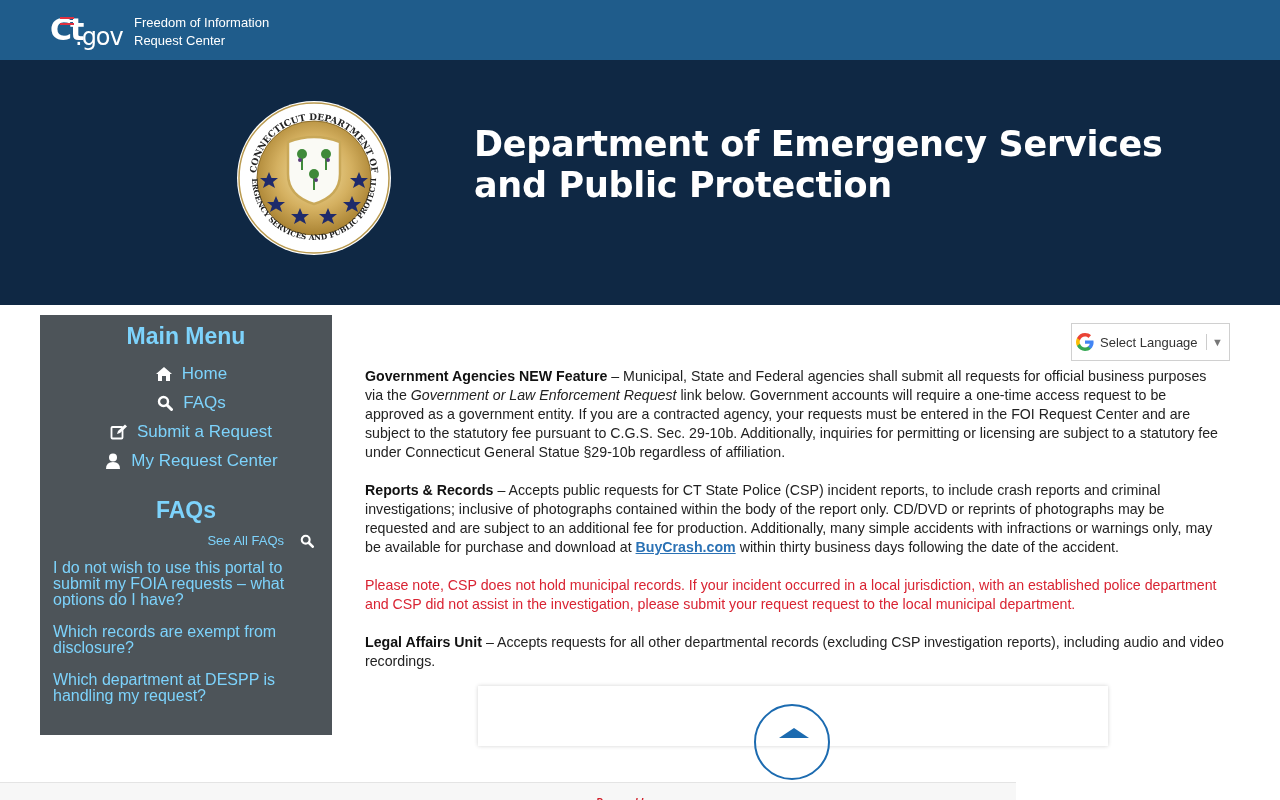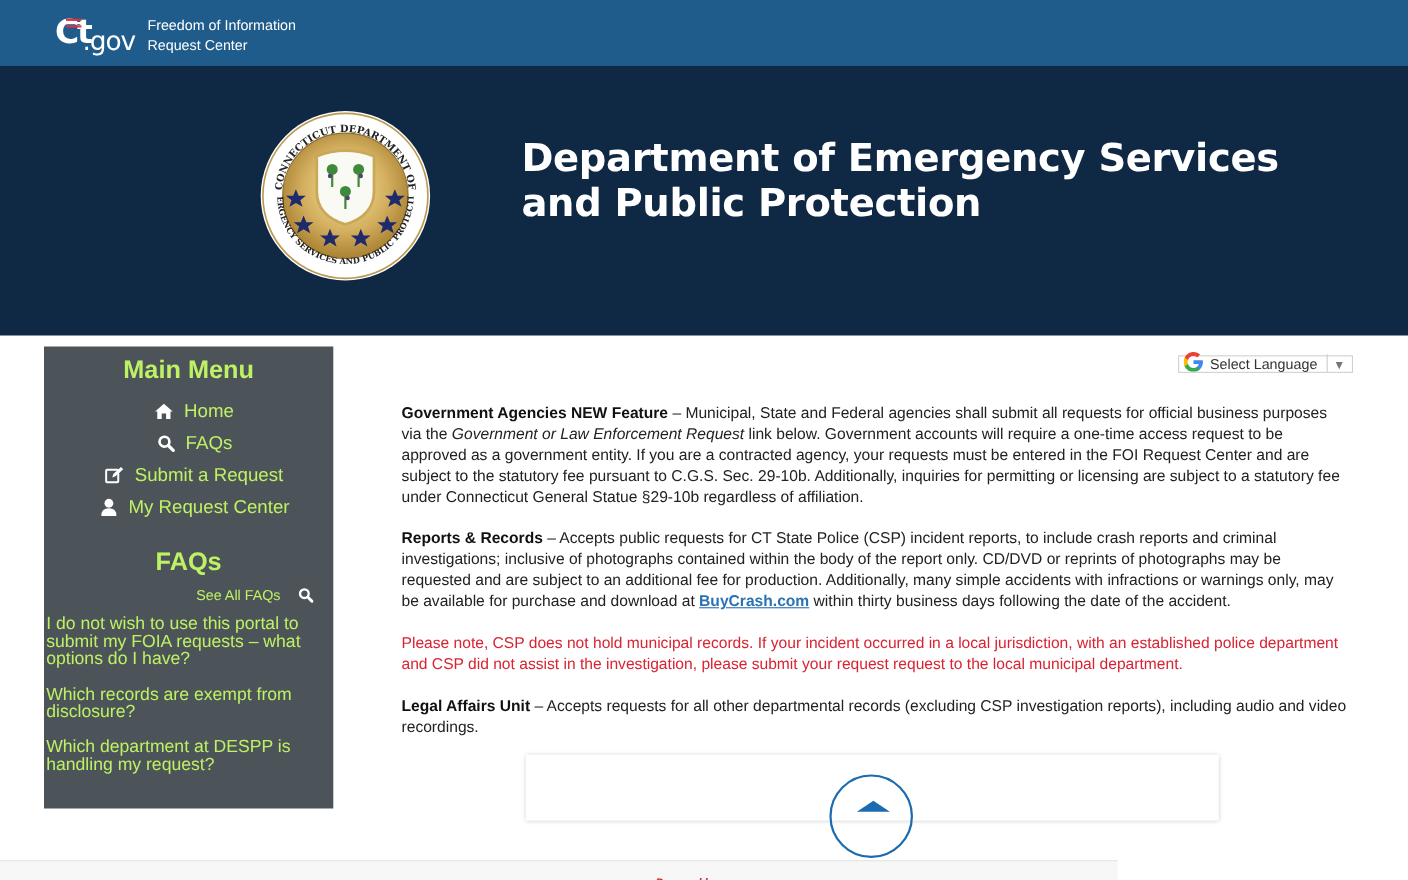--- a/index.html
+++ b/index.html
@@ -11,32 +11,32 @@
   .ct-logo .gov { position: absolute; left: 25px; top: 9px; font-family: "DejaVu Sans", sans-serif; font-size: 24px; letter-spacing: -1px; line-height: 30px; }
   .ct-logo .flag { position: absolute; left: 10px; top: 4px; width: 14px; height: 8px; }
   .ct-logo .flag i { display: block; height: 2px; background: #e03040; margin-bottom: 1px; }
   .ct-logo .flag i:nth-child(2) { background: #fff; }
   .site-title { position: absolute; left: 122px; top: 14px; color: #fff; font-weight: normal; font-size: 13px; line-height: 18px; margin-left: 12px; }
 
   .banner { position: absolute; left: 0; top: 60px; width: 1280px; height: 245px; background: #0f2844; }
   .seal { position: absolute; left: 236px; top: 100px; width: 156px; height: 156px; }
   .dept-title { position: absolute; left: 474px; top: 124px; color: #fff; font-family: "DejaVu Sans", sans-serif; font-size: 35px; font-weight: bold; line-height: 41px; letter-spacing: -0.3px; }
 
-  .sidebar { position: absolute; left: 40px; top: 315px; width: 263px; height: 420px; background: #4d5459; color: #bef264; overflow: hidden; }
+  .sidebar { position: absolute; left: 40px; top: 315px; width: 292px; height: 420px; background: #4d5459; color: #7dd3fc; overflow: hidden; }
   .sidebar h2 { text-align: center; font-size: 23px; font-weight: bold; margin-top: 8px; line-height: 26px; }
   .menu { list-style: none; margin-top: 10px; }
   .menu li { height: 29px; display: flex; align-items: center; padding-left: 10px; font-size: 17px; cursor: pointer; justify-content: center; }
   .menu li .ic { width: 18px; height: 18px; margin-right: 9px; display: inline-flex; align-items: center; justify-content: center; }
   .faq-title { text-align: center; font-size: 23px; font-weight: bold; margin-top: 22px; line-height: 26px; }
   .see-all { text-align: right; padding-right: 18px; font-size: 13px; margin-top: 10px; display: flex; justify-content: flex-end; align-items: center; gap: 12px; }
   .see-all svg { margin-left: 4px; }
-  .faq-list { list-style: none; margin-top: 12px; padding-left: 2px; padding-right: 14px; }
+  .faq-list { list-style: none; margin-top: 12px; padding-left: 13px; padding-right: 14px; }
   .faq-list li { font-size: 16px; line-height: 16px; margin-bottom: 16px; cursor: pointer; }
 
-  .lang { position: absolute; left: 1071px; top: 323px; width: 159px; height: 16px; border: 1px solid #d0d0d0; background: #fff; display: flex; align-items: flex-end; font-size: 13px; color: #333; }
+  .lang { position: absolute; left: 1071px; top: 323px; width: 159px; height: 38px; border: 1px solid #d0d0d0; background: #fff; display: flex; align-items: center; font-size: 13px; color: #333; }
   .lang .g { width: 18px; height: 18px; margin-left: 4px; margin-right: 6px; }
   .lang .lbl { flex: 1; }
   .lang .sep { width: 1px; height: 16px; background: #ccc; margin-right: 5px; }
   .lang .arr { font-size: 11px; color: #777; margin-right: 6px; }
 
   .content { position: absolute; left: 365px; top: 367px; width: 860px; font-size: 14.2px; line-height: 19px; color: #222; }
   .content p { margin-bottom: 19px; }
   .content b { font-weight: bold; color: #111; }
   .red { color: #e31b23; }
   .note { color: #d92332; }

